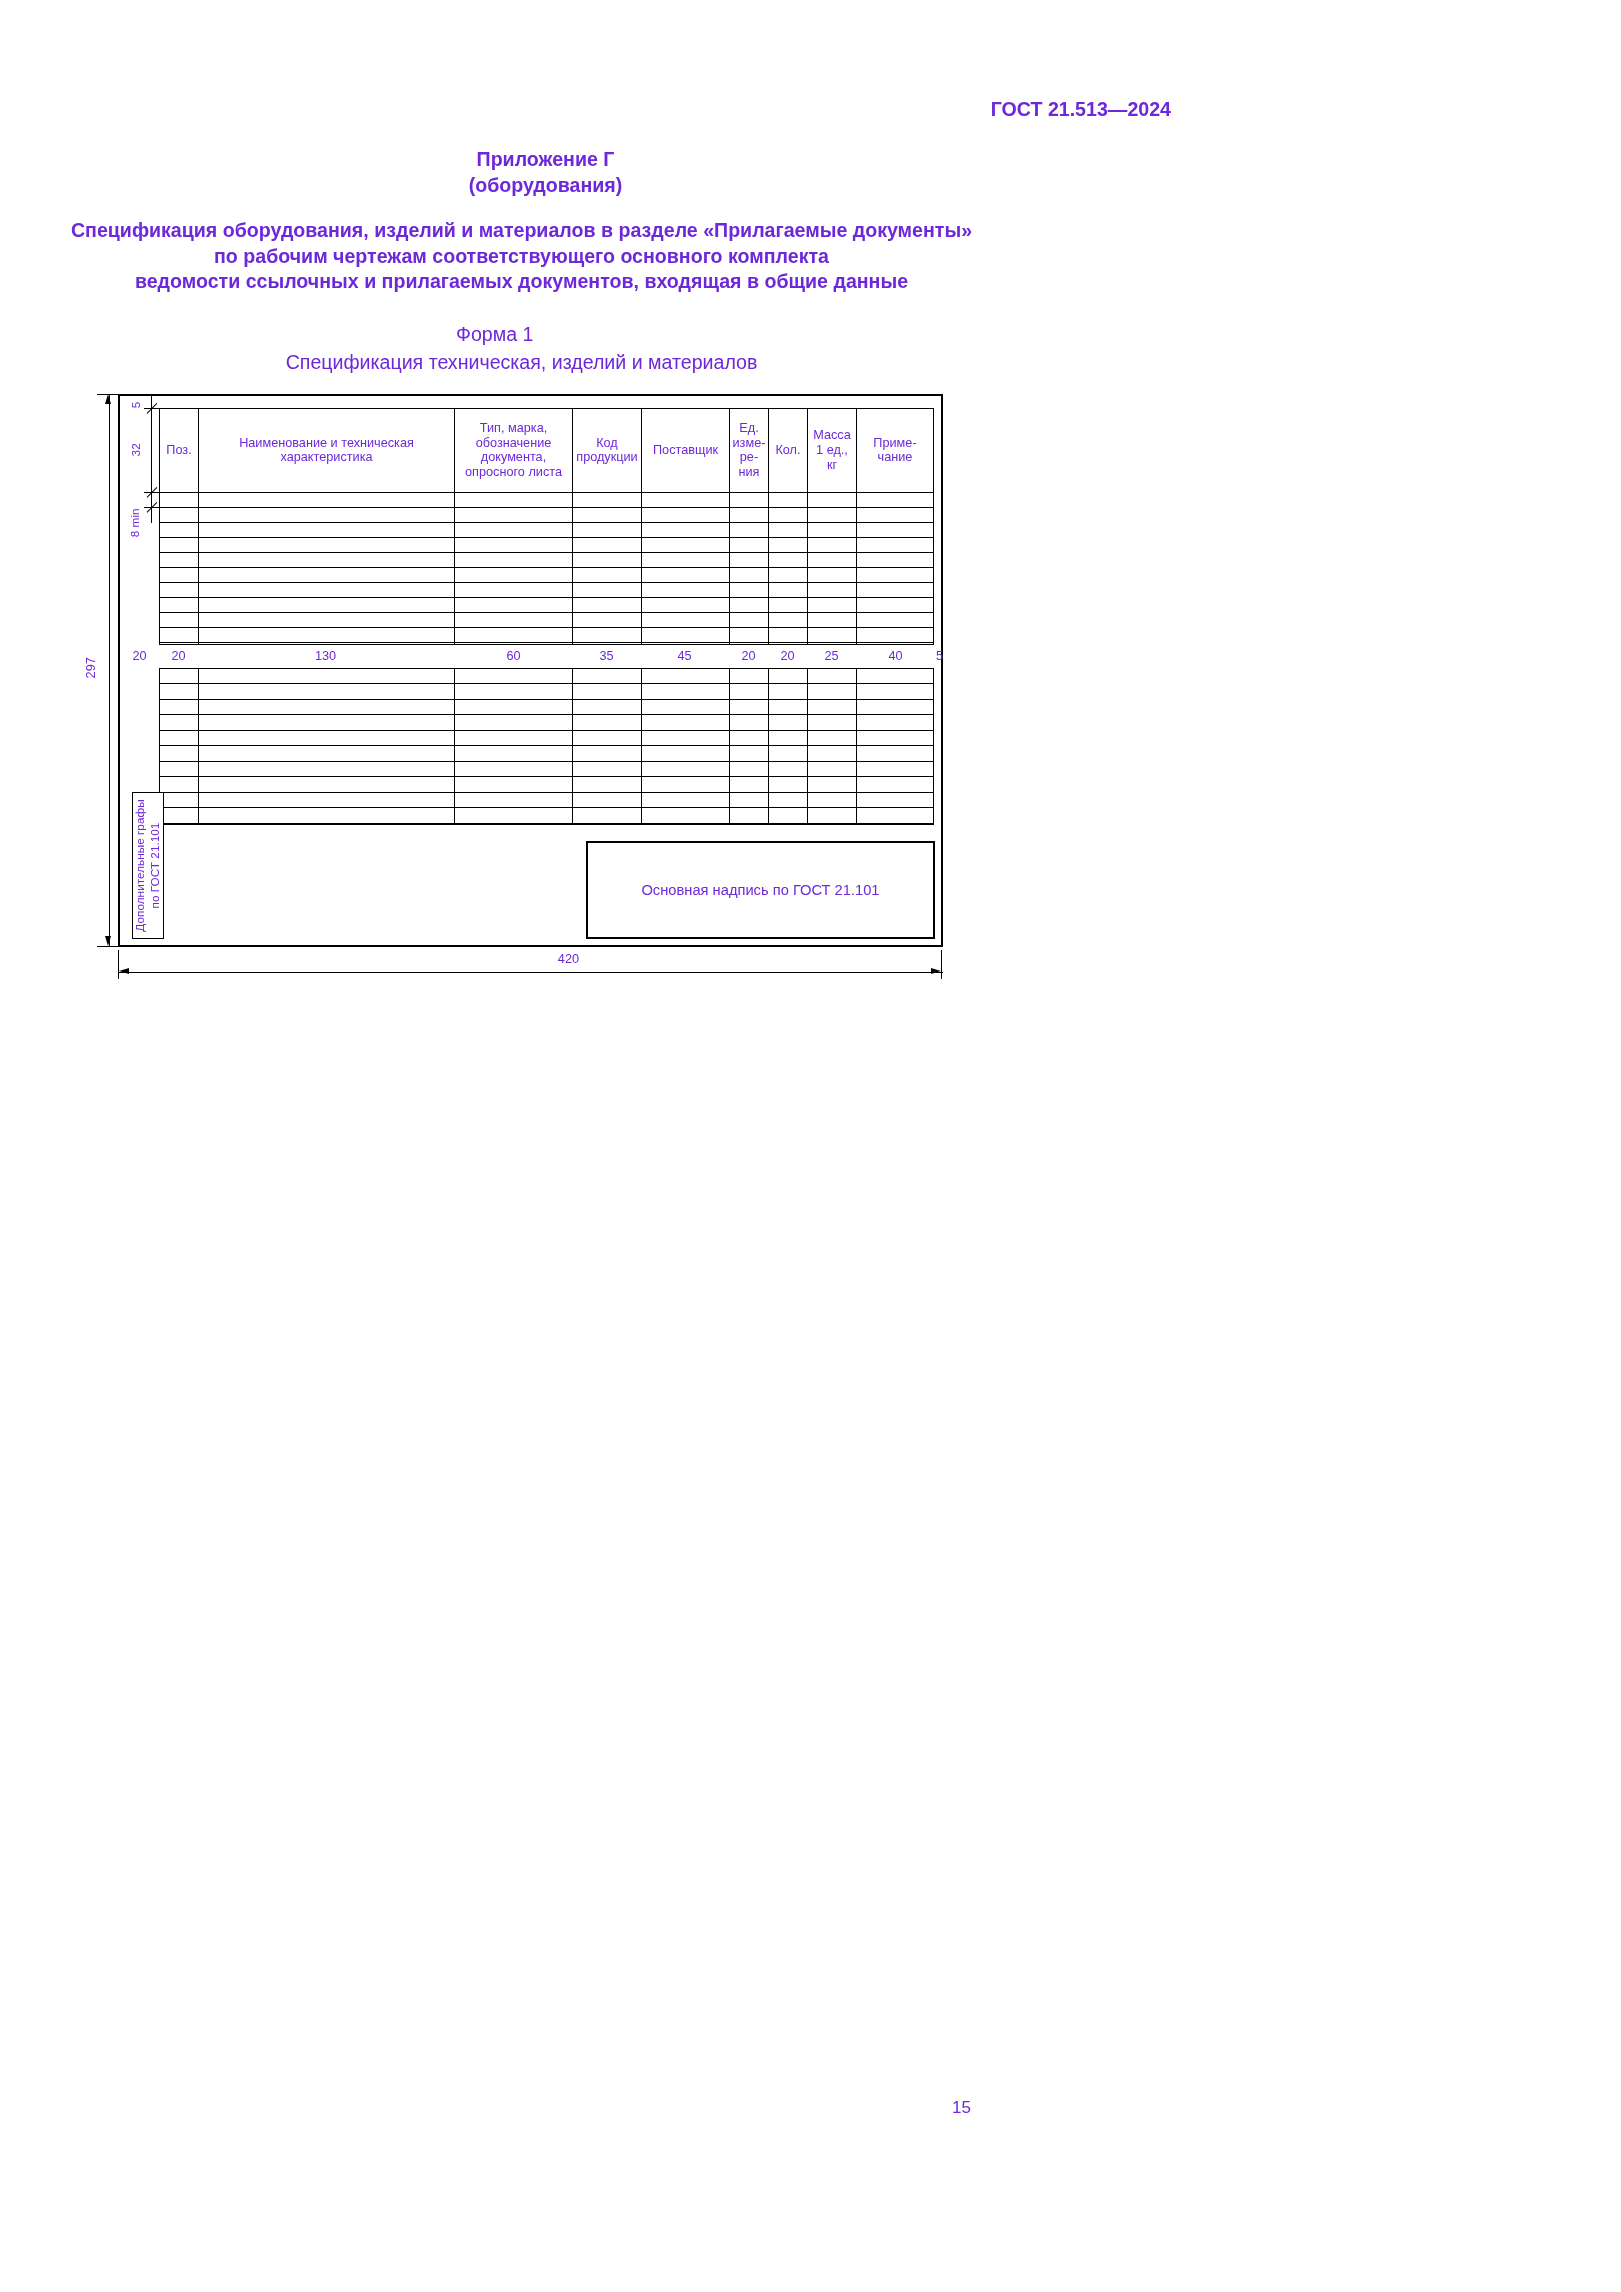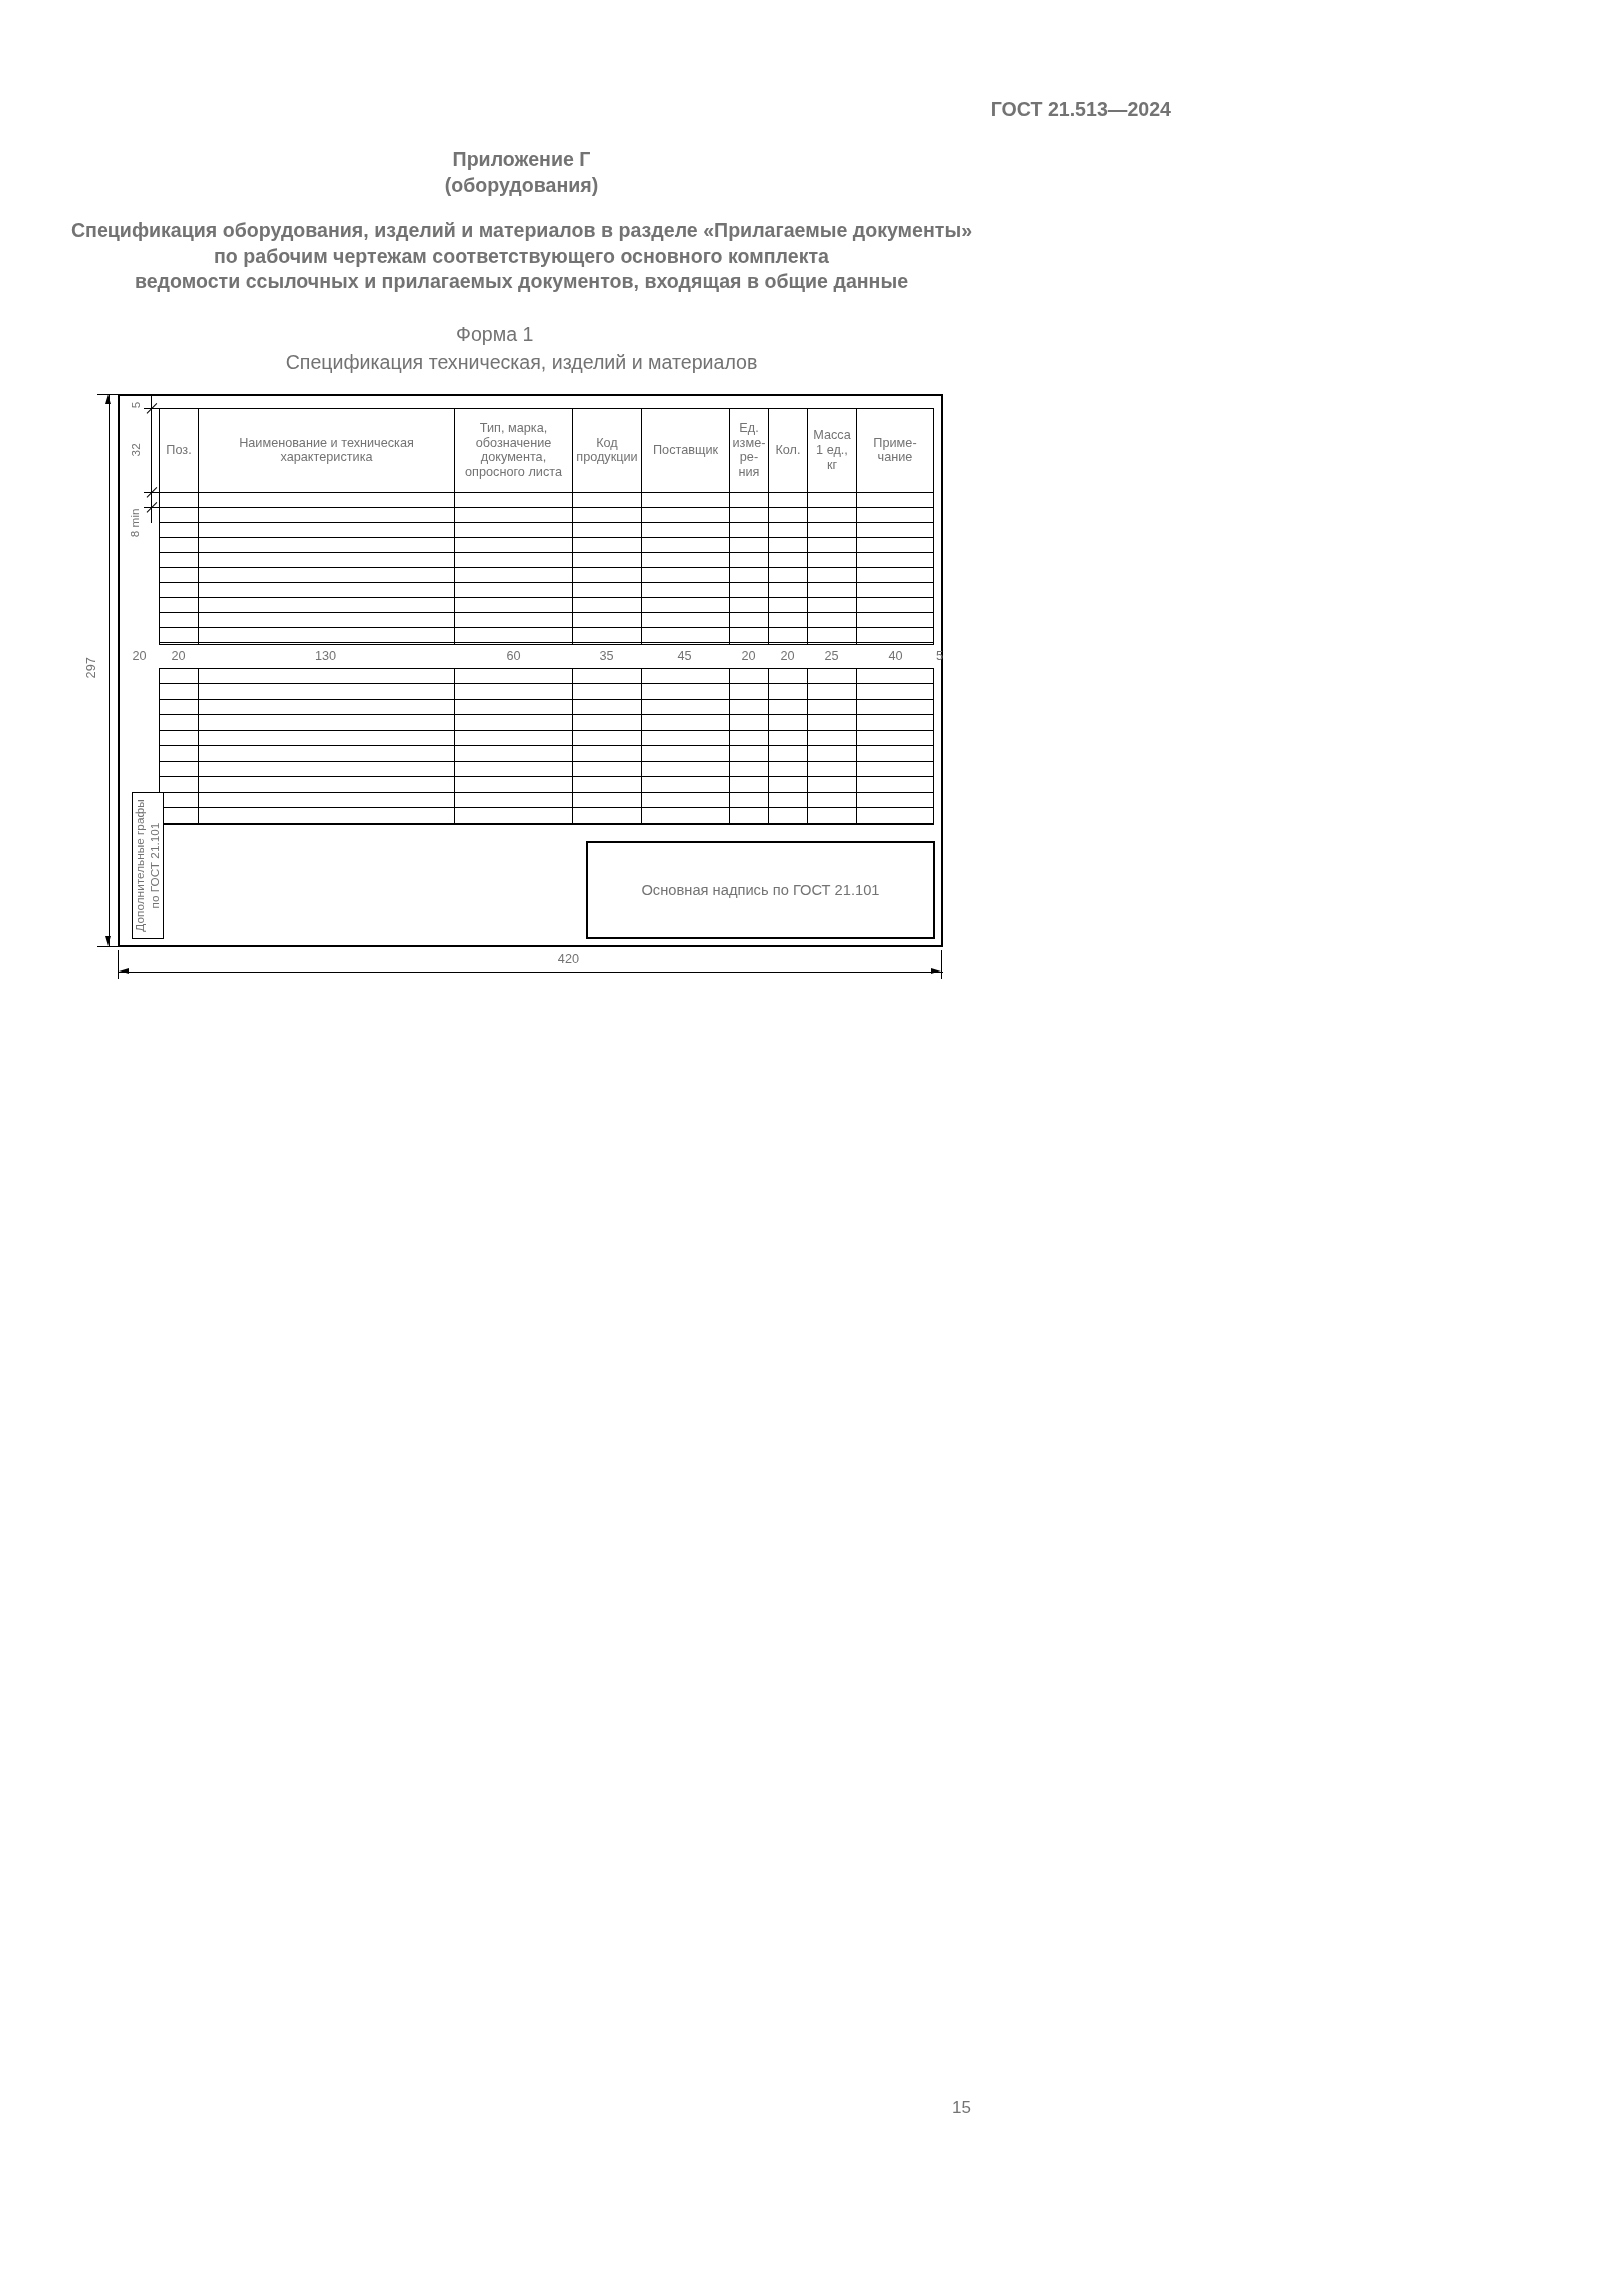--- a/index.html
+++ b/index.html
@@ -1,24 +1,24 @@
 <!DOCTYPE html>
 <html><head>
 <meta charset="utf-8">
 <style>
   html,body{margin:0;padding:0;background:#ffffff;}
   .page{
-    position:relative;width:1621px;height:2293px;background:#ffffff;color:#737373;
+    position:relative;width:1621px;height:2293px;background:#ffffff;color:#6d28d9;
     font-family:"Liberation Sans",sans-serif;overflow:hidden;
   }
   
   .std-header{position:absolute;left:681px;top:98px;width:490px;text-align:right;
     font-size:19.6px;font-weight:bold;}
   .appendix{position:absolute;left:0;top:147px;width:1043px;text-align:center;
-    font-size:19.6px;font-weight:bold;line-height:25.5px;}
+    font-size:19.6px;font-weight:bold;line-height:25.5px;padding-left:24px;}
   .heading{position:absolute;left:0;top:218px;width:1043px;text-align:center;
     font-size:19.6px;font-weight:bold;line-height:25.5px;}
   .form-label{position:absolute;left:456px;top:323px;width:490px;text-align:left;font-size:19.6px;}
   .form-title{position:absolute;left:0;top:351px;width:1043px;text-align:center;font-size:19.6px;}
   .pagenum{position:absolute;left:912px;top:2098px;width:59px;text-align:right;font-size:17px;}
 
   
   .drawing{position:absolute;left:118px;top:394px;width:825px;height:553px;
     border:2px solid #000;box-sizing:border-box;}
   .tblock{position:absolute;border:1px solid #000;box-sizing:border-box;background:#fff;}

